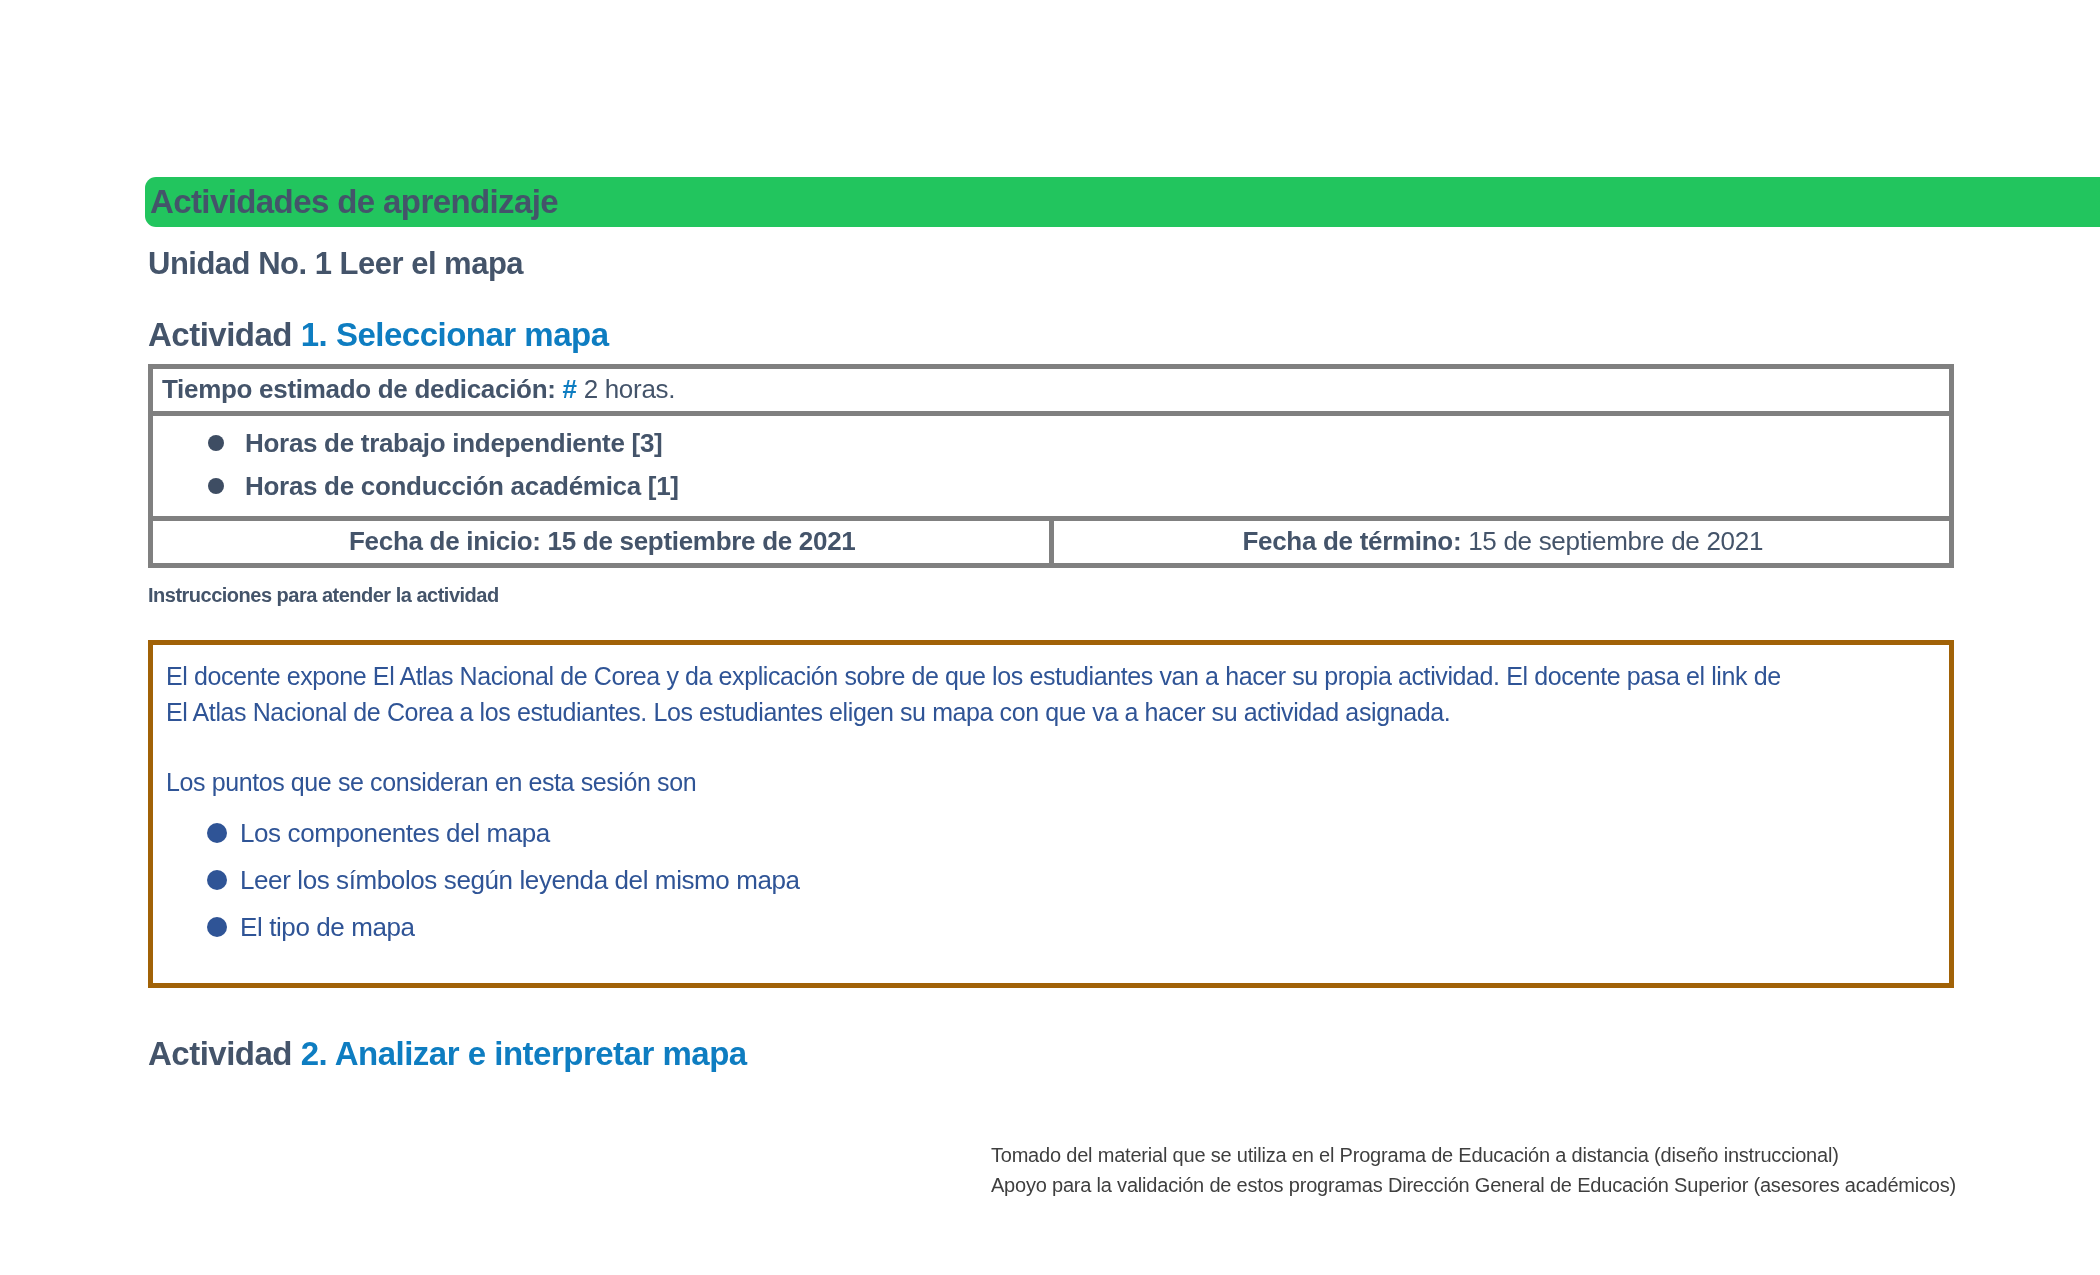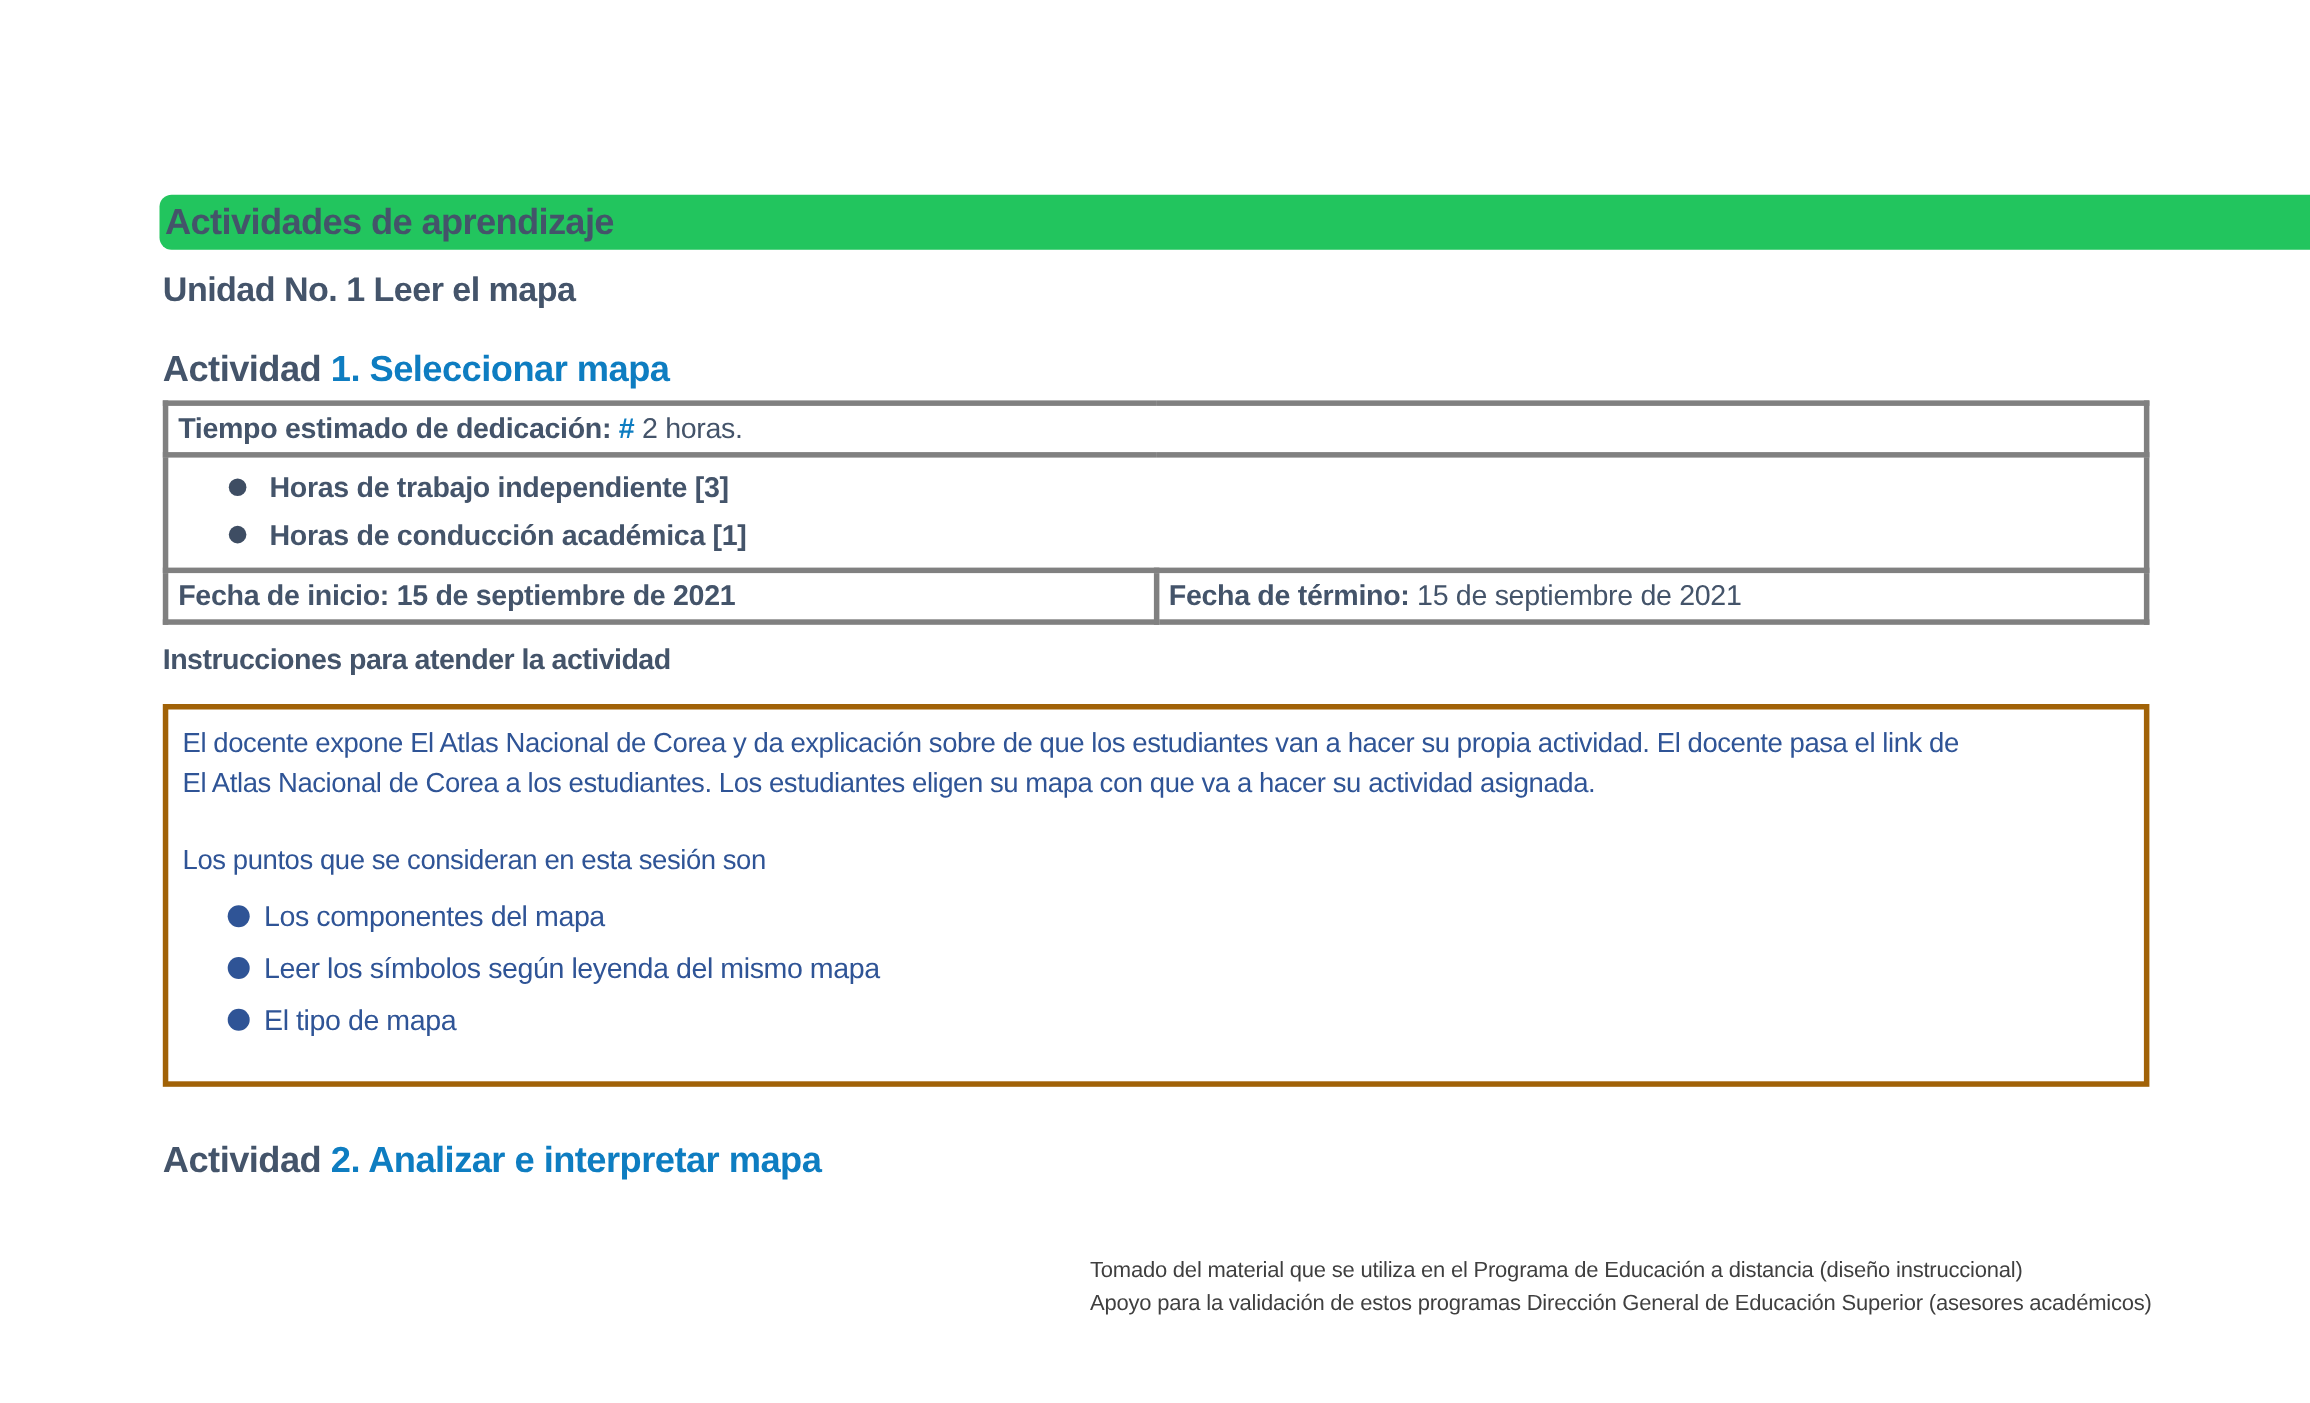--- a/index.html
+++ b/index.html
@@ -20,21 +20,21 @@
     color:#44546A;letter-spacing:-0.5px;
   }
   .activity-heading{
     position:absolute;left:148px;font-size:33px;font-weight:bold;letter-spacing:-0.5px;
   }
   .activity-heading .prefix{color:#44546A;}
   .activity-heading .accent{color:#0E7DC1;}
   #activity1{top:316px;}
   #activity2{top:1035px;}
   .instr-heading{
-    position:absolute;left:148px;top:584px;font-size:26px;font-weight:bold;
+    position:absolute;left:148px;top:584px;font-size:20px;font-weight:bold;
     color:#44546A;letter-spacing:-0.5px;
   }
   
   table.time-table{
     position:absolute;left:148px;top:364px;width:1806px;
     border-collapse:collapse;table-layout:fixed;
   }
   table.time-table td{
     border:5px solid #808080;vertical-align:middle;
     font-size:26px;color:#44546A;letter-spacing:-0.3px;
@@ -43,21 +43,21 @@
   td.row-time .lbl{font-weight:bold;}
   td.row-time .hash{font-weight:bold;color:#0E7DC1;}
   td.row-time .val{font-weight:normal;}
   td.row-hours{padding:6px 6px 8px 0;}
   .hour-item{display:flex;align-items:flex-start;line-height:43px;}
   .hour-item .bullet{
     flex:0 0 auto;width:16px;height:16px;border-radius:50%;
     background:#3E4D63;margin:13px 21px 0 55px;
   }
   .hour-item .txt{font-weight:bold;color:#44546A;}
-  td.row-date{height:36px;padding:2px 6px 4px 9px;width:50%;}
+  td.row-date{height:36px;padding:2px 6px 4px 9px;width:50%;text-align:center;}
   td.row-date .lbl{font-weight:bold;}
   td.row-date .val{font-weight:normal;}
   
   .instr-box{
     position:absolute;left:148px;top:640px;width:1806px;height:348px;
     box-sizing:border-box;border:5px solid #a16207;
     color:#2F5496;font-size:25px;letter-spacing:-0.4px;
     padding:13px 14px 0 13px;
   }
   .para-line{line-height:36px;white-space:nowrap;}

